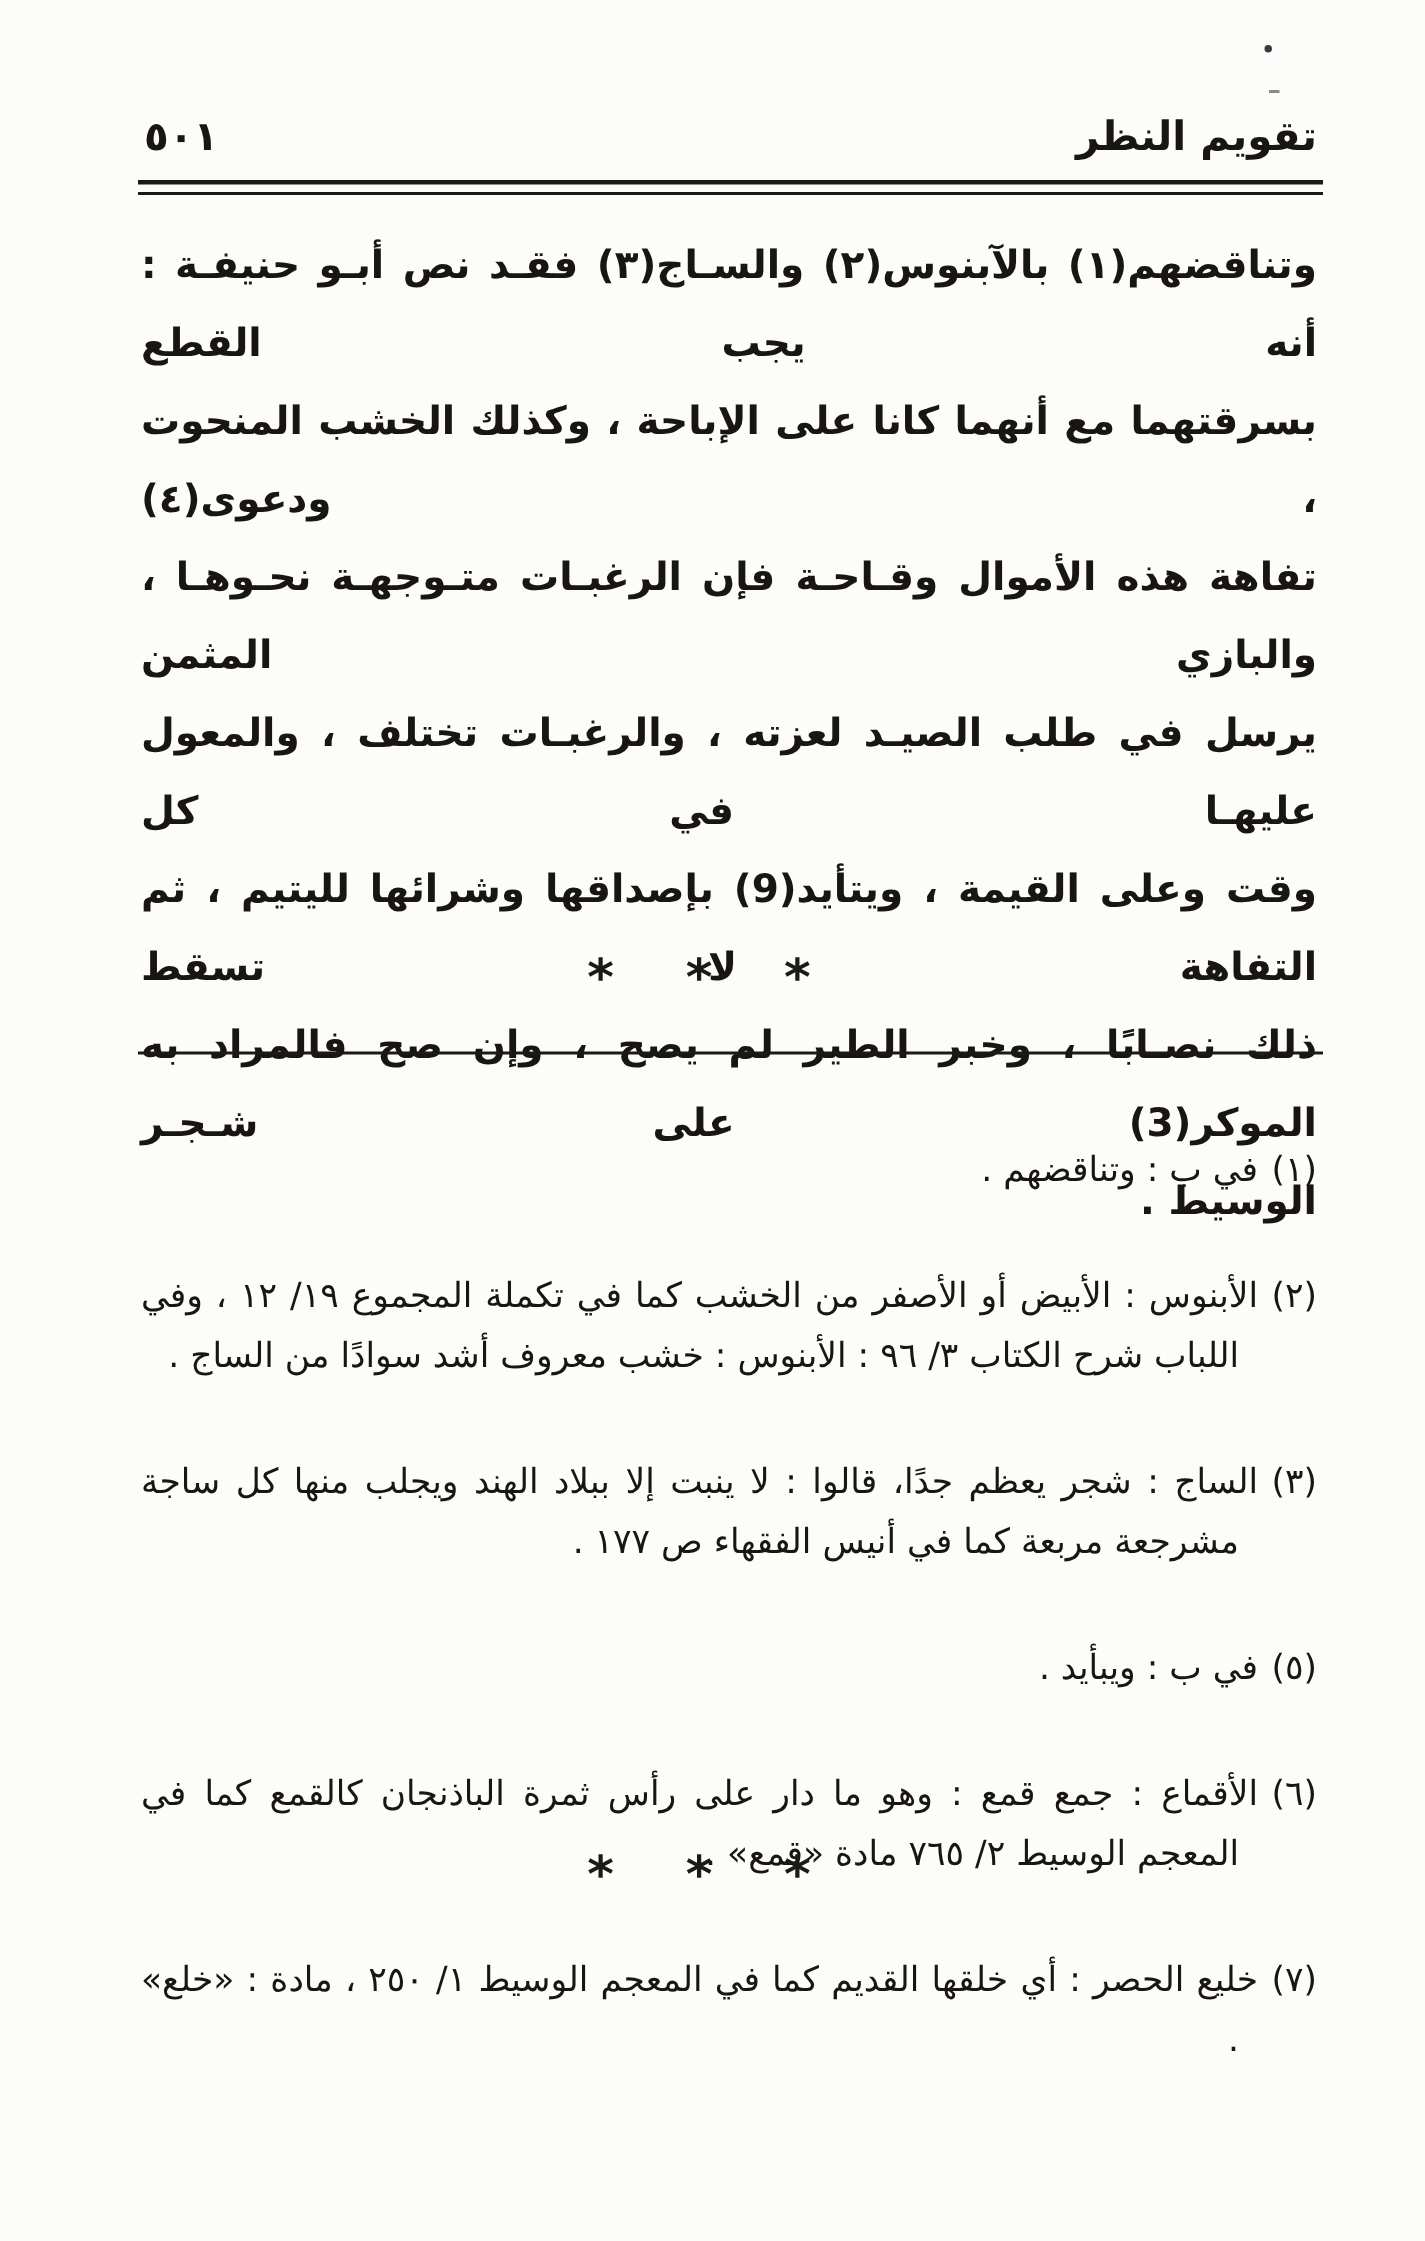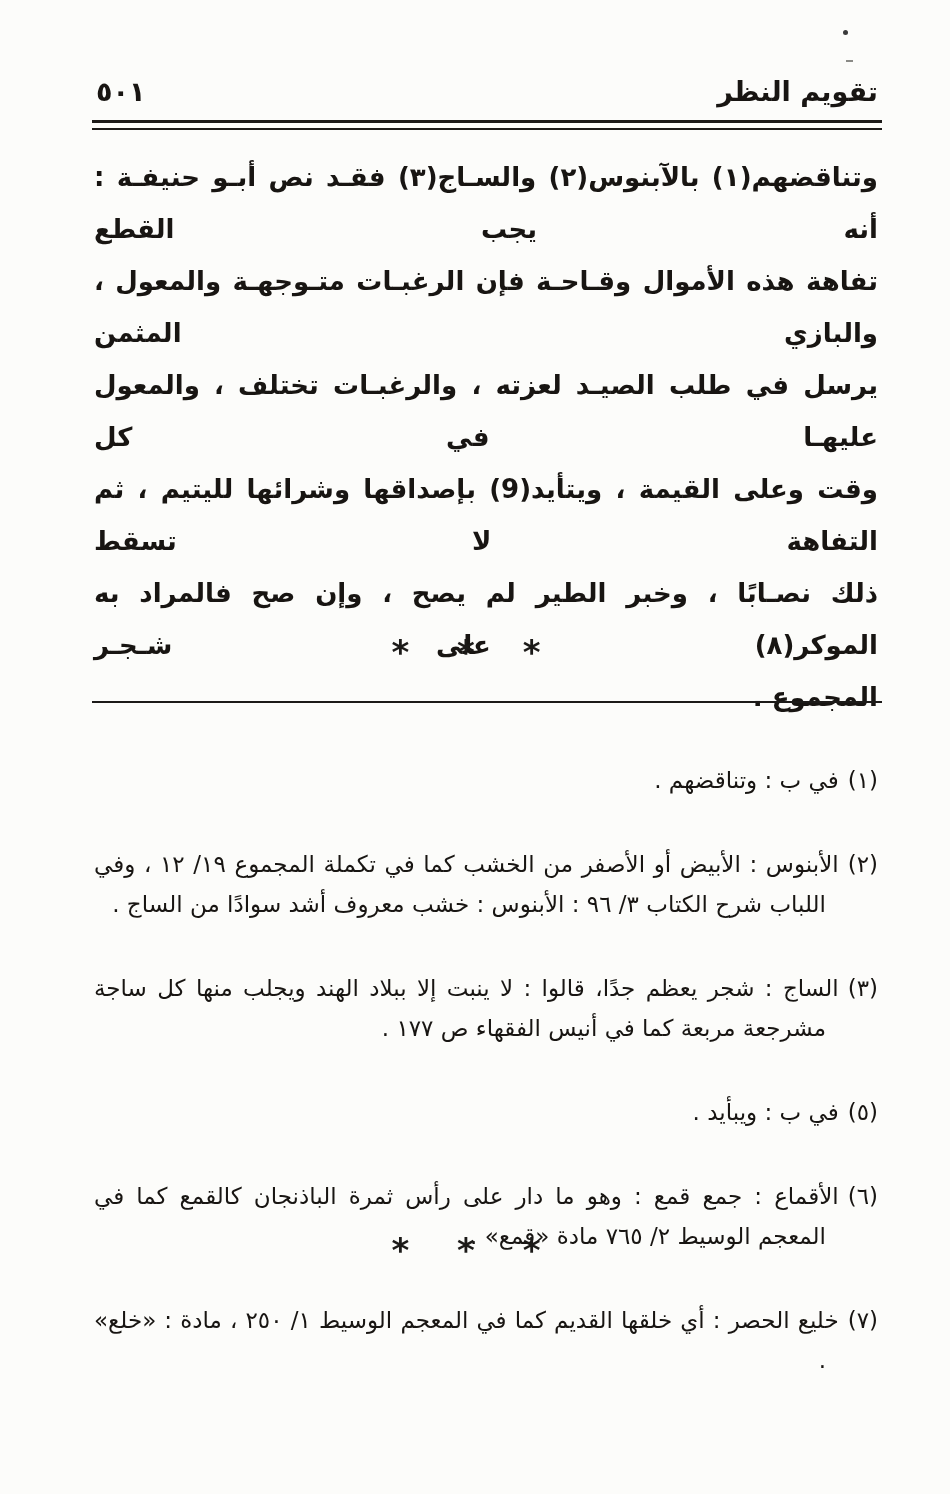--- a/index.html
+++ b/index.html
@@ -123,25 +123,26 @@
 
   <div class="header">
     <div>تقويم النظر</div>
     <div>٥٠١</div>
   </div>
 
   <div class="rule-double"></div>
 
   <div class="body-text">
     <div class="body-line">وتناقضهم(١) بالآبنوس(٢) والسـاج(٣) فقـد نص أبـو حنيفـة : أنه يجب القطع</div>
-    <div class="body-line">تفاهة هذه الأموال وقـاحـة فإن الرغبـات متـوجهـة والمعول ، والبازي المثمن</div>
+    <div class="body-line">بسرقتهما مع أنهما كانا على الإباحة ، وكذلك الخشب المنحوت ، ودعوى(٤)</div>
+    <div class="body-line">تفاهة هذه الأموال وقـاحـة فإن الرغبـات متـوجهـة نحـوهـا ، والبازي المثمن</div>
     <div class="body-line">يرسل في طلب الصيـد لعزته ، والرغبـات تختلف ، والمعول عليهـا في كل</div>
     <div class="body-line">وقت وعلى القيمة ، ويتأيد(9) بإصداقها وشرائها لليتيم ، ثم التفاهة لا تسقط</div>
-    <div class="body-line">ذلك نصـابًا ، وخبر الطير لم يصح ، وإن صح فالمراد به الموكر(٨) على شـجـر</div>
-    <div class="body-line last">المجموع .</div>
+    <div class="body-line">ذلك نصـابًا ، وخبر الطير لم يصح ، وإن صح فالمراد به الموكر(3) على شـجـر</div>
+    <div class="body-line last">الوسيط .</div>
   </div>
 
   <div class="ornament mid">* * *</div>
 
   <div class="fn-rule"></div>
 
   <div class="footnotes">
     <div class="footnote">
       <span class="marker">(١)</span><span>في ب : وتناقضهم .</span>
     </div>

